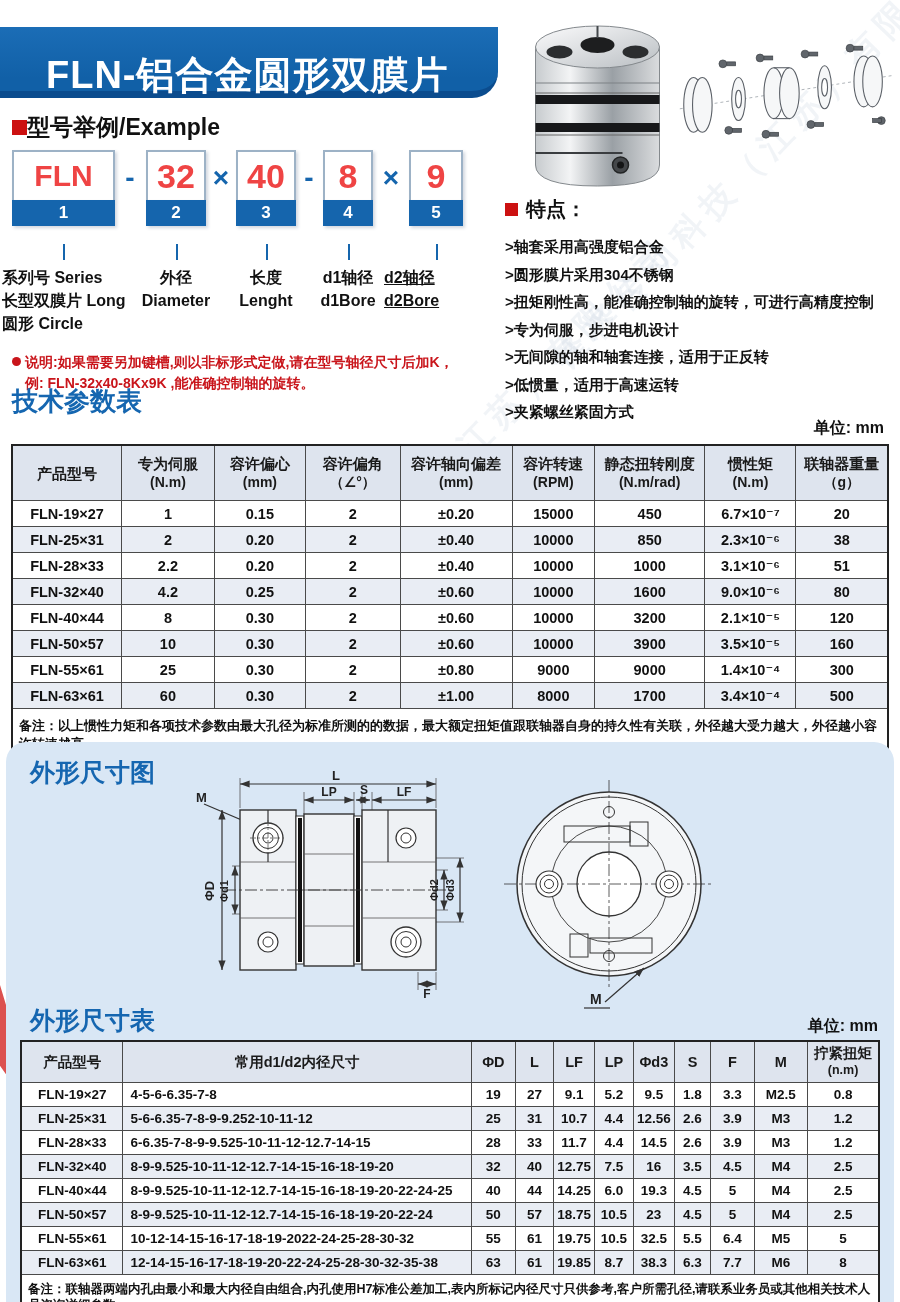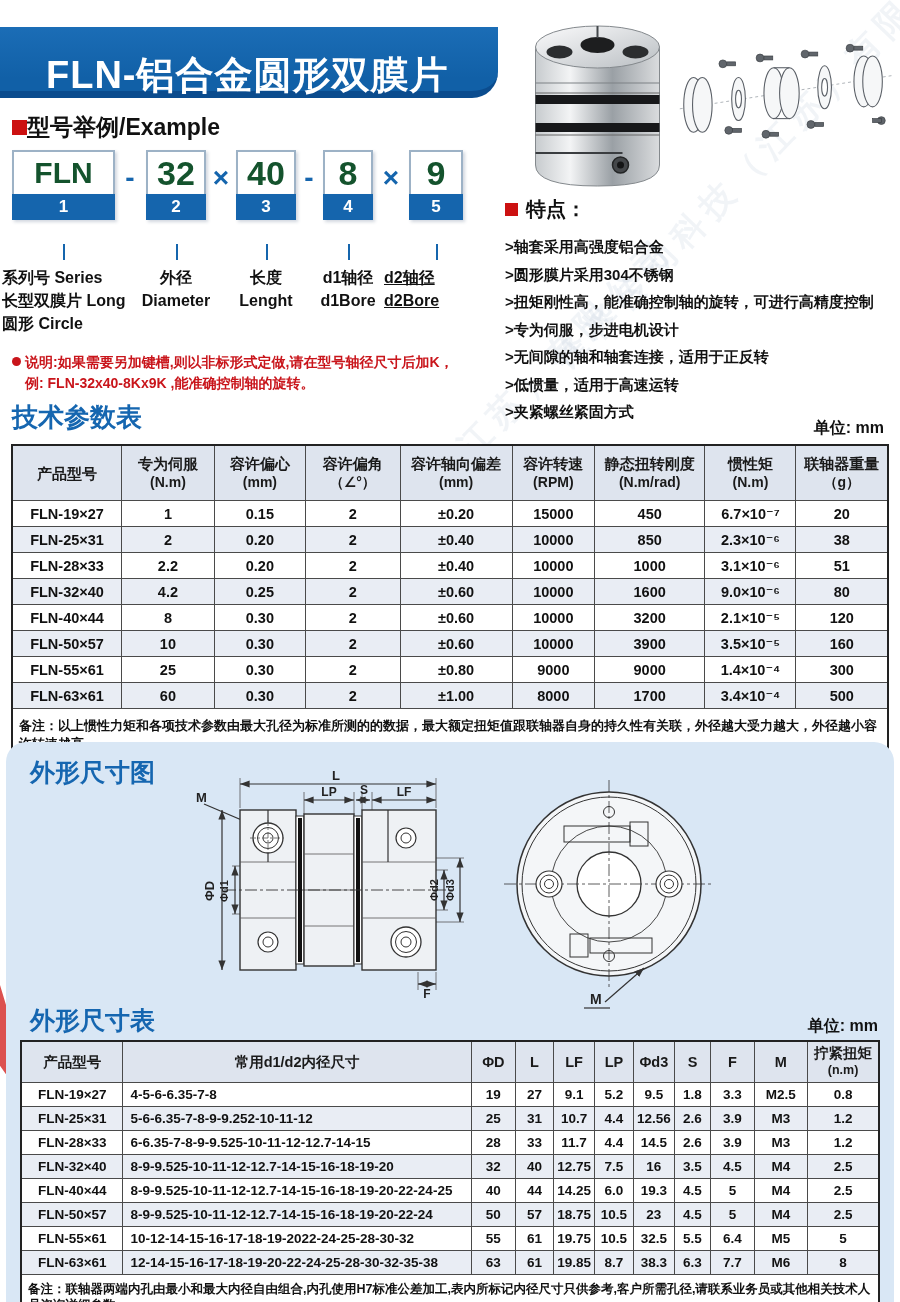--- a/index.html
+++ b/index.html
@@ -16,39 +16,39 @@
   .banner h1{margin:16px;font-size:38px;font-weight:bold;letter-spacing:1px;}
   .banner .sub{font-size:15px;font-weight:bold;margin-top:3px;letter-spacing:1px;}
 
   .sec-heading{position:absolute;display:flex;align-items:center;font-weight:bold;color:#111;}
   .example-heading{left:12px;top:112px;font-size:23px;}
   .sq{display:inline-block;width:15px;height:15px;background:#cc1111;}
 
   
   .example{position:absolute;left:0;top:150px;width:505px;height:210px;}
   .ex-col{position:absolute;top:0;}
-  .ex-box{box-sizing:border-box;height:44px;background:#fff;border:2px solid #9db2c6;border-bottom:none;display:flex;align-items:center;justify-content:center;color:#14532d;font-weight:bold;font-size:34px;box-shadow:2px 2px 3px rgba(80,100,130,.25);}
+  .ex-box{box-sizing:border-box;height:50px;background:#fff;border:2px solid #9db2c6;border-bottom:none;display:flex;align-items:center;justify-content:center;color:#ef4444;font-weight:bold;font-size:34px;box-shadow:2px 2px 3px rgba(80,100,130,.25);}
   .ex-strip{height:26px;background:#1565ad;color:#fff;font-weight:bold;font-size:17px;text-align:center;line-height:26px;box-shadow:2px 2px 3px rgba(80,100,130,.25);}
   .ex-sep{position:absolute;top:12px;font-size:28px;font-weight:bold;color:#1565ad;text-align:center;}
   .ex-tick{position:absolute;top:94px;width:2px;height:16px;background:#1565ad;}
   .ex-label{position:absolute;top:116px;font-size:16px;font-weight:bold;color:#111;line-height:23px;}
 
   
   .features{position:absolute;left:505px;top:196px;width:400px;}
   .features-heading{display:flex;align-items:center;gap:8px;font-size:20px;font-weight:bold;color:#111;}
   .features-heading .sq{width:13px;height:13px;}
   .features-list{list-style:none;margin:10px 0 0 0;padding:0;}
   .features-list li{font-size:15px;font-weight:bold;color:#111;line-height:27.5px;white-space:nowrap;}
 
   
   .note{position:absolute;left:12px;top:352px;width:490px;display:flex;gap:4px;color:#c9151b;font-weight:bold;font-size:14px;line-height:21px;}
   .dot{flex:0 0 auto;width:9px;height:9px;border-radius:50%;background:#c9151b;margin-top:5px;}
 
   .tbl-title{position:absolute;color:#1566b0;font-weight:bold;}
-  .t1{left:12px;top:400px;font-size:26px;}
+  .t1{left:12px;top:384px;font-size:26px;}
   .t2{left:30px;top:756px;font-size:25px;}
   .t3{left:30px;top:1004px;font-size:25px;}
   .unit{position:absolute;font-size:16px;font-weight:bold;color:#111;}
   .u1{right:16px;top:418px;}
   .u2{right:22px;top:1016px;}
 
   table{border-collapse:collapse;table-layout:fixed;}
   th,td{border:1px solid #4a4a4a;text-align:center;overflow:hidden;}
   .tech{position:absolute;left:11px;top:444px;width:878px;border:2px solid #222;}
   .tech th{background:#dee4ee;font-size:15px;font-weight:bold;color:#1a1a1a;height:50px;padding:2px;line-height:19px;}

